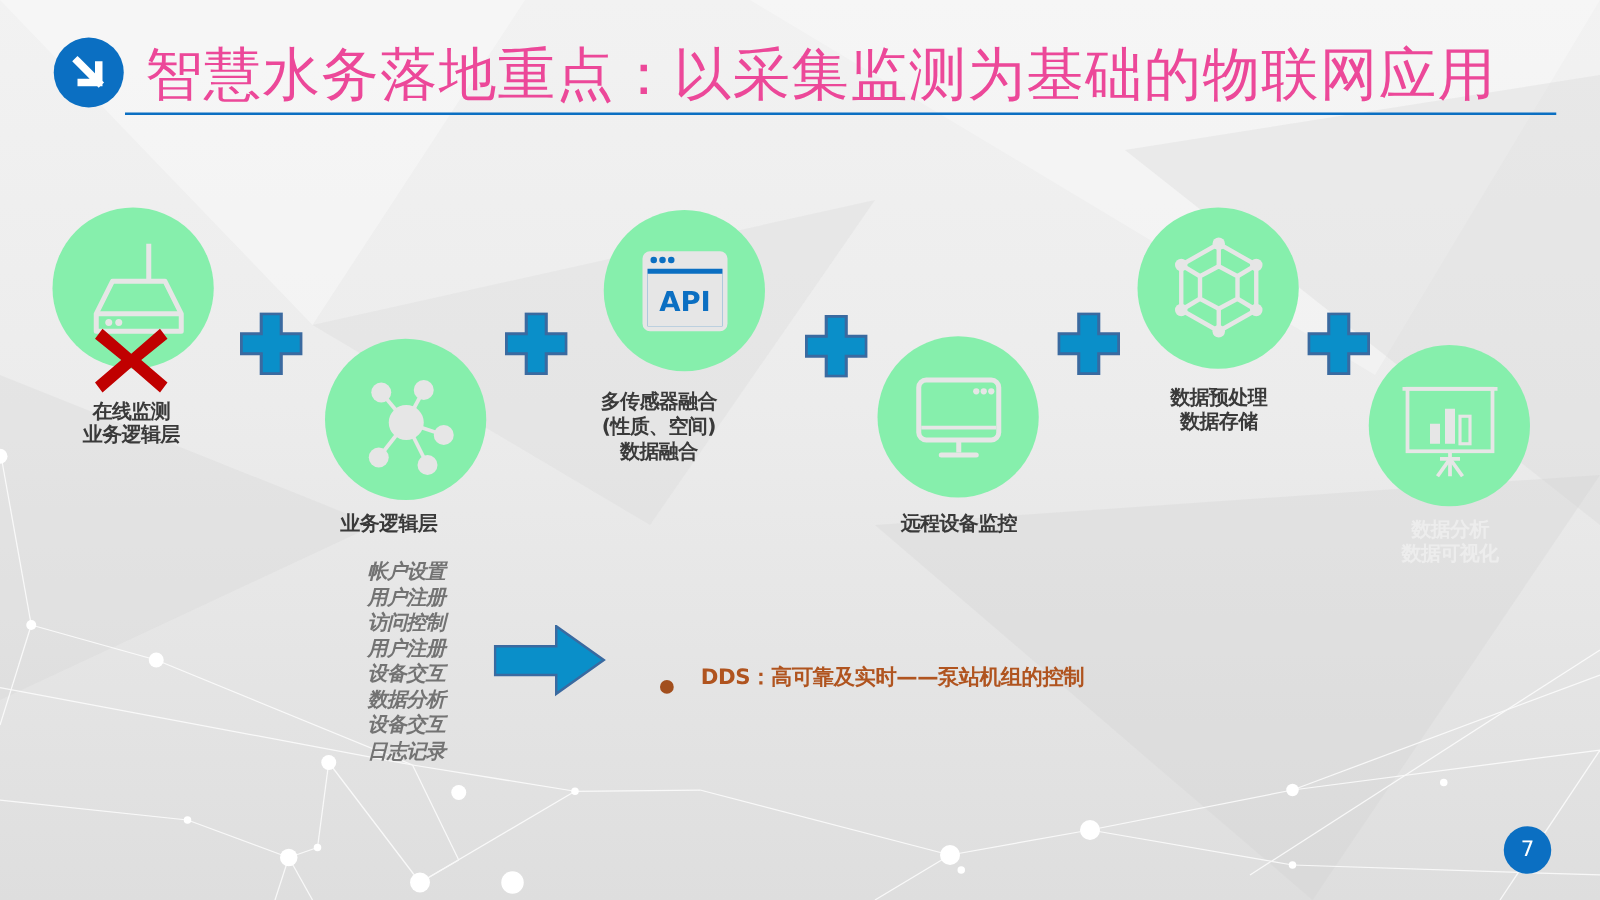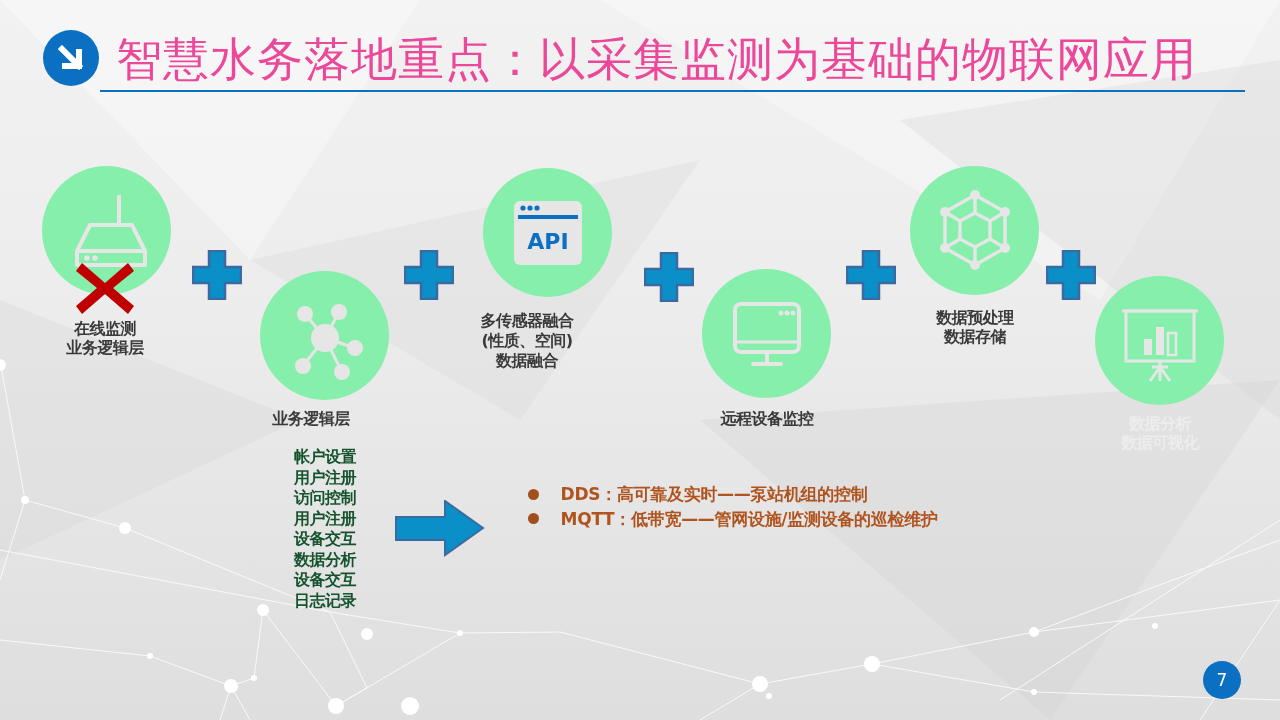--- a/index.html
+++ b/index.html
@@ -29,30 +29,30 @@
   .plus { position: absolute; width: 50px; height: 50px; z-index: 2; }
   .label {
     position: absolute; z-index: 3; text-align: center; font-weight: bold;
     color: #3a3a3a; font-size: 16px; line-height: 19px; white-space: nowrap;
     font-family: "DejaVu Sans", sans-serif; letter-spacing: -0.5px;
   }
   .label div { display: block; }
   .label.faded { color: #ededed; }
   .features {
     position: absolute; left: 280px; top: 447px; width: 90px; z-index: 3;
-    font-weight: bold; color: #14532d; font-size: 16px; line-height: 20.5px;
-    text-align: center; letter-spacing: -0.5px;
+    font-weight: bold; color: #737373; font-size: 16px; line-height: 20.5px;
+    text-align: center; letter-spacing: -0.5px; font-style: italic;
   }
   .arrow { position: absolute; left: 395px; top: 500px; z-index: 2; }
   .protocols {
     position: absolute; left: 528px; top: 482px; z-index: 3;
     color: #b0541f; font-weight: bold; font-size: 17px; line-height: 24.5px;
     letter-spacing: -0.3px;
   }
-  .protocols .row { display: flex; align-items: center; white-space: nowrap; }
+  .protocols .row { display: flex; align-items: flex-end; white-space: nowrap; margin-top: 48px; }
   .protocols .dot {
     width: 11px; height: 11px; border-radius: 50%; background: #a24f1e; margin-right: 16px; flex: none;
   }
   .page-badge {
     position: absolute; left: 1203px; top: 661px; width: 38px; height: 38px; border-radius: 50%;
     background: #0b6fc2; color: #fff; font-size: 17px; z-index: 3;
     display: flex; align-items: center; justify-content: center;
   }
 </style>
 </head>
@@ -275,19 +275,15 @@
 
 <svg class="arrow" width="90" height="60" viewBox="0 0 90 60">
   <path d="M1 17 H50 V1 L88 28 L50 55 V40 H1 Z" fill="#0a8fc9" stroke="#3a6aa0" stroke-width="2"></path>
 </svg>
 
 <div class="protocols">
   <div class="row">
     <span class="dot"></span>
     <span style="white-space:pre;"> DDS：高可靠及实时——泵站机组的控制</span>
   </div>
-  <div class="row">
-    <span class="dot"></span>
-    <span style="white-space:pre;"> MQTT：低带宽——管网设施/监测设备的巡检维护</span>
-  </div>
 </div>
 
 <div class="page-badge">7</div>
 
 </body></html>

